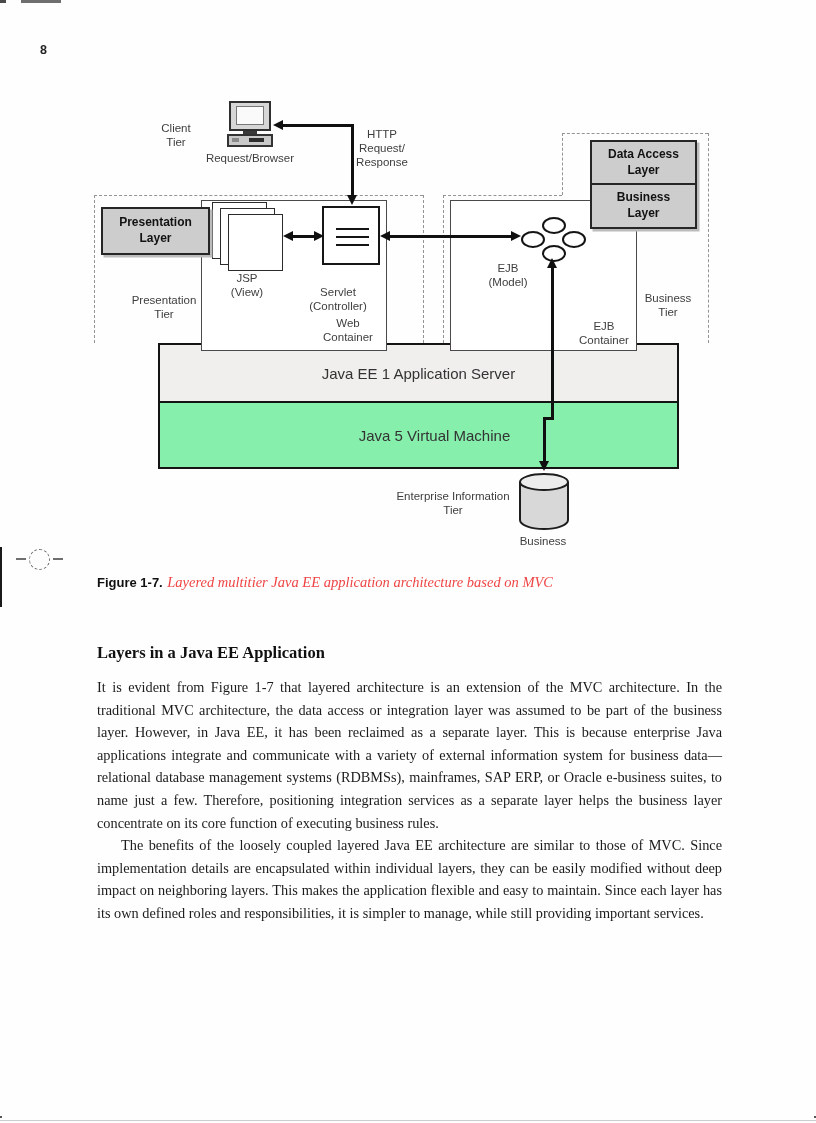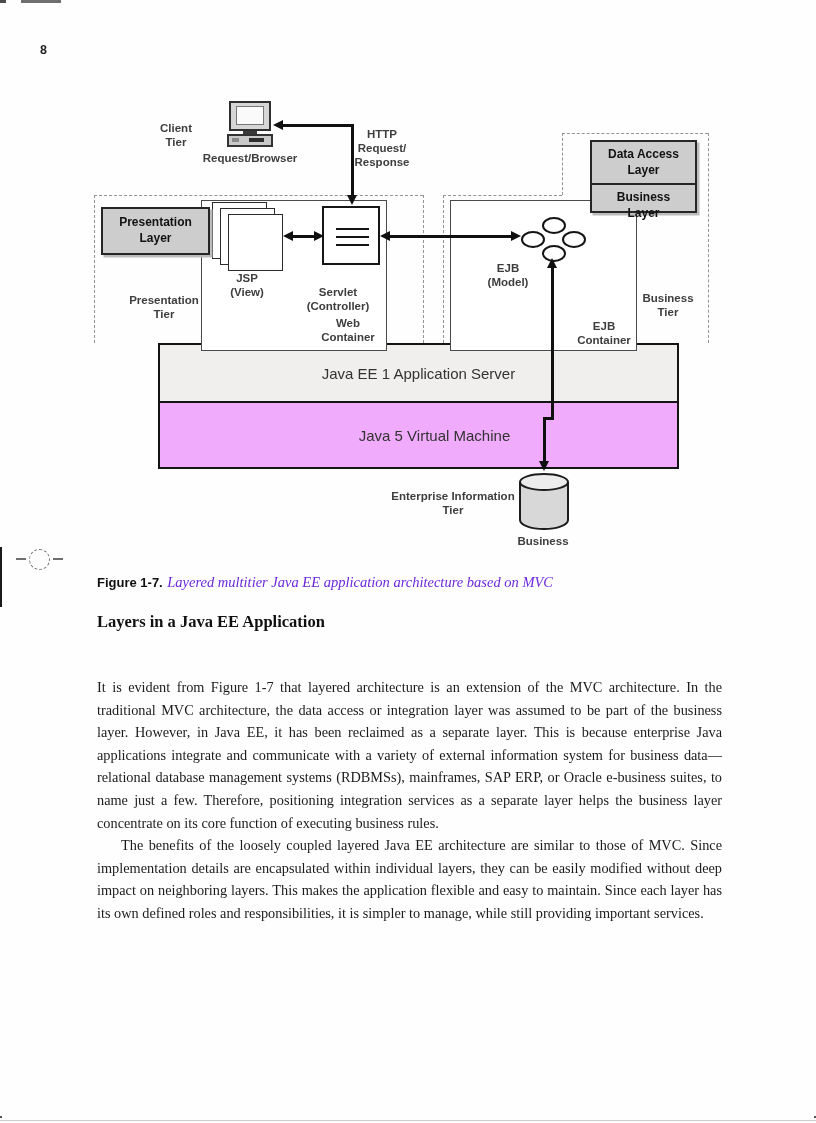--- a/index.html
+++ b/index.html
@@ -9,25 +9,25 @@
 
   
   .hdr-num{position:absolute;left:40px;top:43px;font:bold 12.5px "Liberation Sans",sans-serif;color:#232323;}
   .hdr-title{position:absolute;left:97px;top:43px;font:bold 12.5px "Liberation Sans",sans-serif;
              letter-spacing:.8px;color:#2e2e2e;white-space:nowrap;}
   .sq{display:inline-block;width:11px;height:11px;background:#b5b5b5;margin:0 7px;vertical-align:-1px;}
 
   
   .diagram{position:absolute;left:0;top:0;width:816px;height:1123px;}
   .lbl{position:absolute;font-family:"Liberation Sans",sans-serif;font-size:11.5px;line-height:1.22;
-       color:#3e3e3e;text-align:center;white-space:pre-line;font-weight:bold;}
+       color:#3e3e3e;text-align:center;white-space:pre-line;}
   .graybox{position:absolute;background:#cdcdcd;border:2px solid #262626;box-shadow:2.5px 2.5px 0 #bcbcbc;
            display:flex;align-items:center;justify-content:center;text-align:center;
            font:bold 12px/1.3 "Liberation Sans",sans-serif;color:#121212;white-space:pre-line;}
-  .stack{position:absolute;left:590px;top:140px;width:107px;height:73px;border:2px solid #262626;
+  .stack{position:absolute;left:590px;top:140px;width:107px;height:89px;border:2px solid #262626;
          background:#cdcdcd;box-shadow:2.5px 2.5px 0 #bcbcbc;box-sizing:border-box;}
   .stack .cell{display:flex;align-items:center;justify-content:center;text-align:center;
          font:bold 12px/1.3 "Liberation Sans",sans-serif;color:#121212;white-space:pre-line;}
   .stack .c1{height:41px;}
   .stack .c2{height:42px;border-top:2px solid #262626;}
   .whitebox{position:absolute;background:#ffffff;border:1px solid #4a4a4a;box-sizing:border-box;}
   .dashv{position:absolute;width:0;border-left:1px dashed #949494;}
   .dashh{position:absolute;height:0;border-top:1px dashed #949494;}
   .hline{position:absolute;height:3px;background:#101010;}
   .vline{position:absolute;width:3px;background:#101010;}
@@ -36,36 +36,36 @@
   .tri.r{border-width:5px 0 5px 10px;border-left-color:#101010;}
   .tri.u{border-width:0 5px 10px 5px;border-bottom-color:#101010;}
   .tri.d{border-width:10px 5px 0 5px;border-top-color:#101010;}
   .ell{position:absolute;width:20px;height:13px;border:2px solid #141414;border-radius:50%;background:#fff;}
   .pg{position:absolute;width:55px;height:57px;background:#fff;border:1px solid #2b2b2b;box-sizing:border-box;}
   .sline{position:absolute;left:12px;height:2px;width:33px;background:#141414;}
 
   .bars{position:absolute;left:158px;top:343px;width:521px;height:126px;border:2px solid #141414;box-sizing:border-box;}
   .bar-top{height:56px;background:#f0efee;display:flex;align-items:center;justify-content:center;
            font:15px "Liberation Sans",sans-serif;color:#333;}
-  .bar-bot{height:64px;background:#f0abfc;border-top:2px solid #141414;display:flex;align-items:center;
+  .bar-bot{height:64px;background:#86efac;border-top:2px solid #141414;display:flex;align-items:center;
            justify-content:center;font:15px "Liberation Sans",sans-serif;color:#333;padding-left:32px;}
 
   
   .mon{position:absolute;left:229px;top:101px;width:42px;height:30px;border:2px solid #2f2f2f;background:#d6d6d6;box-sizing:border-box;}
   .mon-scr{position:absolute;left:236px;top:106px;width:26px;height:17px;background:#fafafa;border:1px solid #777;}
   .mon-neck{position:absolute;left:243px;top:131px;width:14px;height:3px;background:#3a3a3a;}
   .kbd{position:absolute;left:227px;top:134px;width:46px;height:13px;background:#c9c9c9;border:2px solid #333;box-sizing:border-box;}
   .kbd-slot{position:absolute;left:249px;top:138px;width:15px;height:4px;background:#2e2e2e;}
   .kbd-key{position:absolute;left:232px;top:138px;width:7px;height:4px;background:#8a8a8a;}
 
   
   .caption{position:absolute;left:97px;top:573px;width:640px;}
   .caption .flabel{font:bold 13px "Liberation Sans",sans-serif;color:#101010;}
-  .caption .ftext{font:italic 14.5px "Liberation Serif",serif;color:#6d28d9;}
-  .h2{position:absolute;left:97px;top:612px;margin:0;font:bold 16.5px "Liberation Serif",serif;color:#101010;}
+  .caption .ftext{font:italic 14.5px "Liberation Serif",serif;color:#ef4444;}
+  .h2{position:absolute;left:97px;top:643px;margin:0;font:bold 16.5px "Liberation Serif",serif;color:#101010;}
   .bodytext{position:absolute;left:97px;top:676px;width:625px;font:14.3px/22.6px "Liberation Serif",serif;
             color:#1b1b1b;text-align:justify;}
   .bodytext p{margin:0;}
   .bodytext p + p{text-indent:24px;}
 
   
   .mk-tl-a{position:absolute;left:0;top:0;width:6px;height:3px;background:#4a4a4a;}
   .mk-tl-b{position:absolute;left:21px;top:0;width:40px;height:3px;background:#6f6f6f;}
   .spine{position:absolute;left:0;top:547px;width:2px;height:60px;background:#1a1a1a;}
   .reg-dash-l{position:absolute;left:16px;top:558px;width:10px;height:2px;background:#6f6f6f;}

